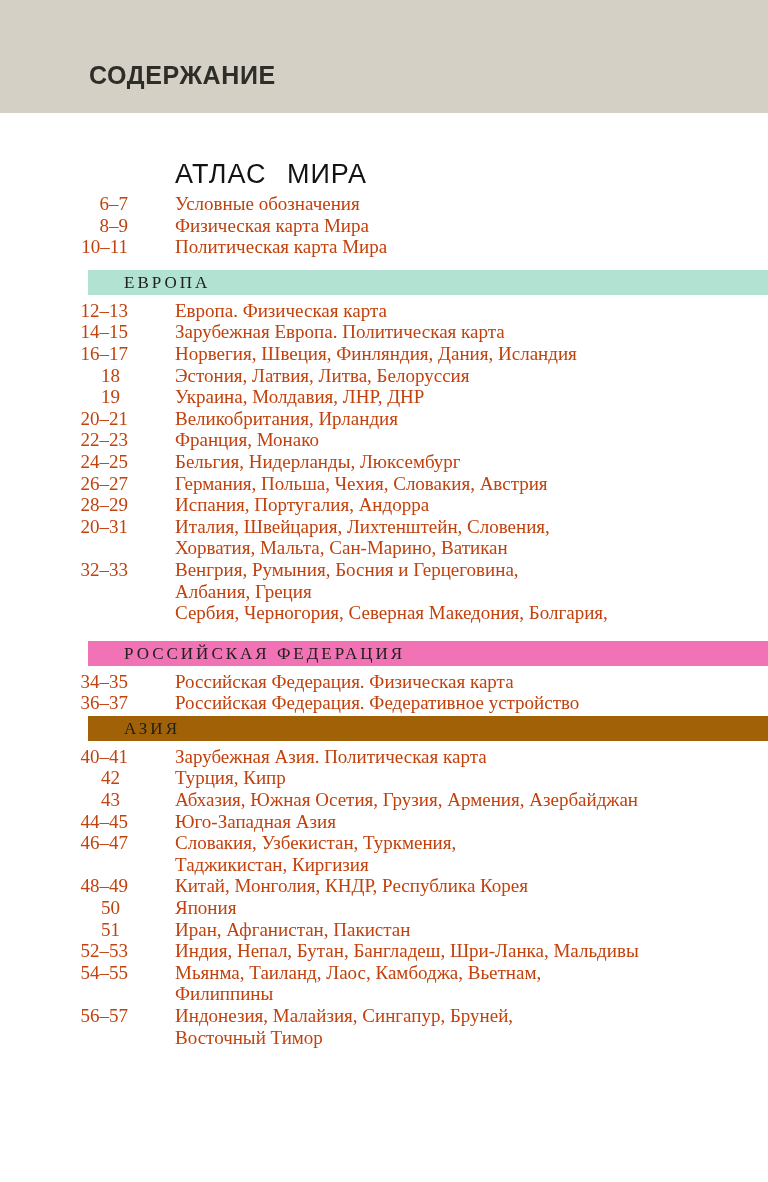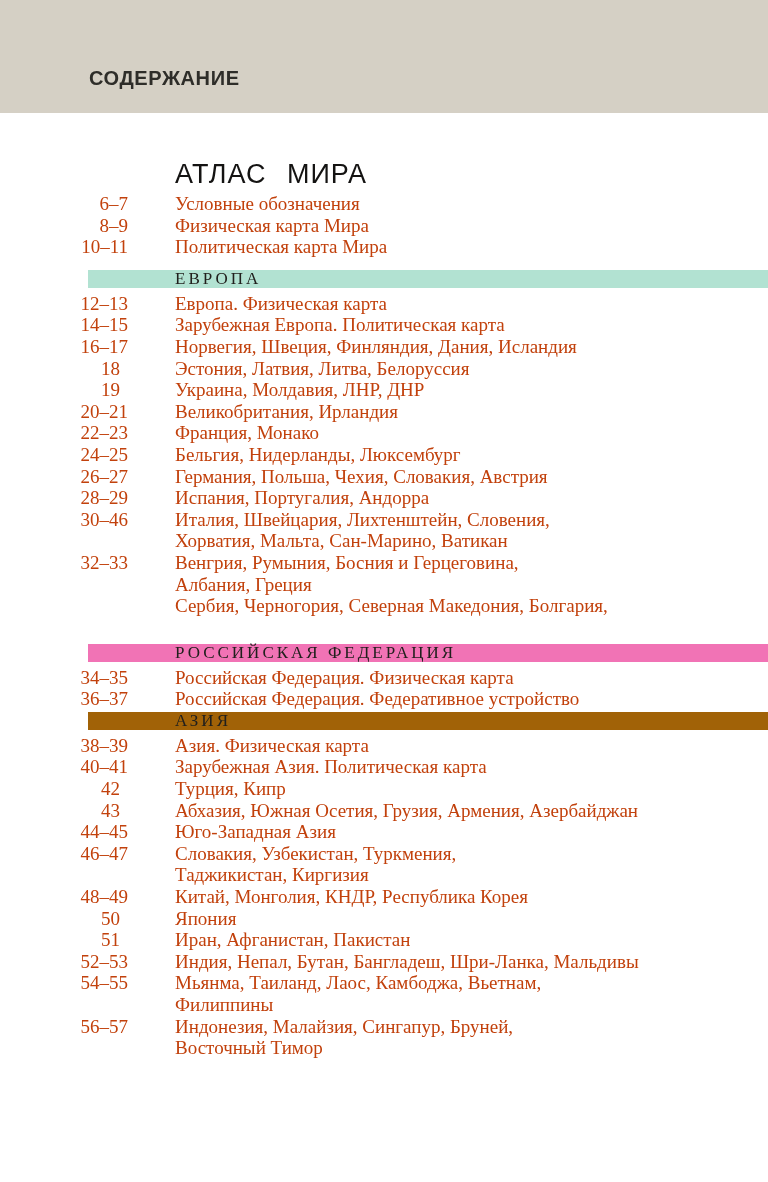--- a/index.html
+++ b/index.html
@@ -7,45 +7,45 @@
     width:768px;height:1182px;background:#ffffff;overflow:hidden;
     font-family:"Liberation Serif", serif;
   }
   .topbar{
     height:113px;background:#d5d0c5;
     display:flex;align-items:flex-end;
     box-sizing:border-box;padding:0 0 25px 89px;
   }
   .contents-title{
     margin:0;font-family:"Liberation Sans", sans-serif;
-    font-weight:bold;font-size:20px;letter-spacing:0.6px;
+    font-weight:bold;font-size:25px;letter-spacing:0.6px;
     color:#2e2d29;line-height:1;
   }
   .atlas-title{
     margin:46px 0 3px 175px;
     font-family:"Liberation Sans", sans-serif;
     font-weight:normal;font-size:27px;line-height:31px;
     letter-spacing:1px;word-spacing:12px;color:#141312;
   }
   .entry{
     display:flex;
     font-size:19px;line-height:21.6px;color:#c2410c;
   }
   .pages{
     width:128px;text-align:right;flex:none;
     font-variant-numeric:oldstyle-nums;
   }
   .pages.single{width:120px;padding-right:8px;}
   .titles{margin-left:47px;white-space:nowrap;}
   .section-band{
-    margin:12px 0 5px 88px;height:18px;
+    margin:12px 0 5px 88px;height:25px;
     display:flex;align-items:center;
-    padding-left:87px;box-sizing:border-box;
-  }
-  #sections section:nth-of-type(3) .section-band{margin-top:27px;}
+    padding-left:36px;box-sizing:border-box;
+  }
+  #sections section:nth-of-type(3) .section-band{margin-top:17px;}
   #sections section:nth-of-type(4) .section-band{margin-top:2px;}
   .section-label{
     font-size:17px;letter-spacing:3px;color:#21201d;line-height:1;
   }
 </style>
 </head>
 <body>
 
 <div class="page">
   <header class="topbar" style="background: rgb(213, 208, 197);">
@@ -123,21 +123,21 @@
     <span class="pages">26–27</span>
     <span class="titles">Германия, Польша, Чехия, Словакия, Австрия</span>
   </div>
 
   <div class="entry">
     <span class="pages">28–29</span>
     <span class="titles">Испания, Португалия, Андорра</span>
   </div>
 
   <div class="entry">
-    <span class="pages">30–46</span>
+    <span class="pages">20–31</span>
     <span class="titles">Италия, Швейцария, Лихтенштейн, Словения,</span>
   </div>
 
   <div class="entry">
     <span class="pages"></span>
     <span class="titles">Хорватия, Мальта, Сан-Марино, Ватикан</span>
   </div>
 
   <div class="entry">
     <span class="pages">32–33</span>
@@ -171,24 +171,20 @@
     <span class="titles">Российская Федерация. Федеративное устройство</span>
   </div>
 </div>
   </section>
 
   <section>
     <div class="section-band" style="background: #a16207;">
       <span class="section-label">АЗИЯ</span>
     </div>
     <div class="entries">
-  <div class="entry">
-    <span class="pages">38–39</span>
-    <span class="titles">Азия. Физическая карта</span>
-  </div>
 
   <div class="entry">
     <span class="pages">40–41</span>
     <span class="titles">Зарубежная Азия. Политическая карта</span>
   </div>
 
   <div class="entry">
     <span class="pages single">42</span>
     <span class="titles">Турция, Кипр</span>
   </div>

